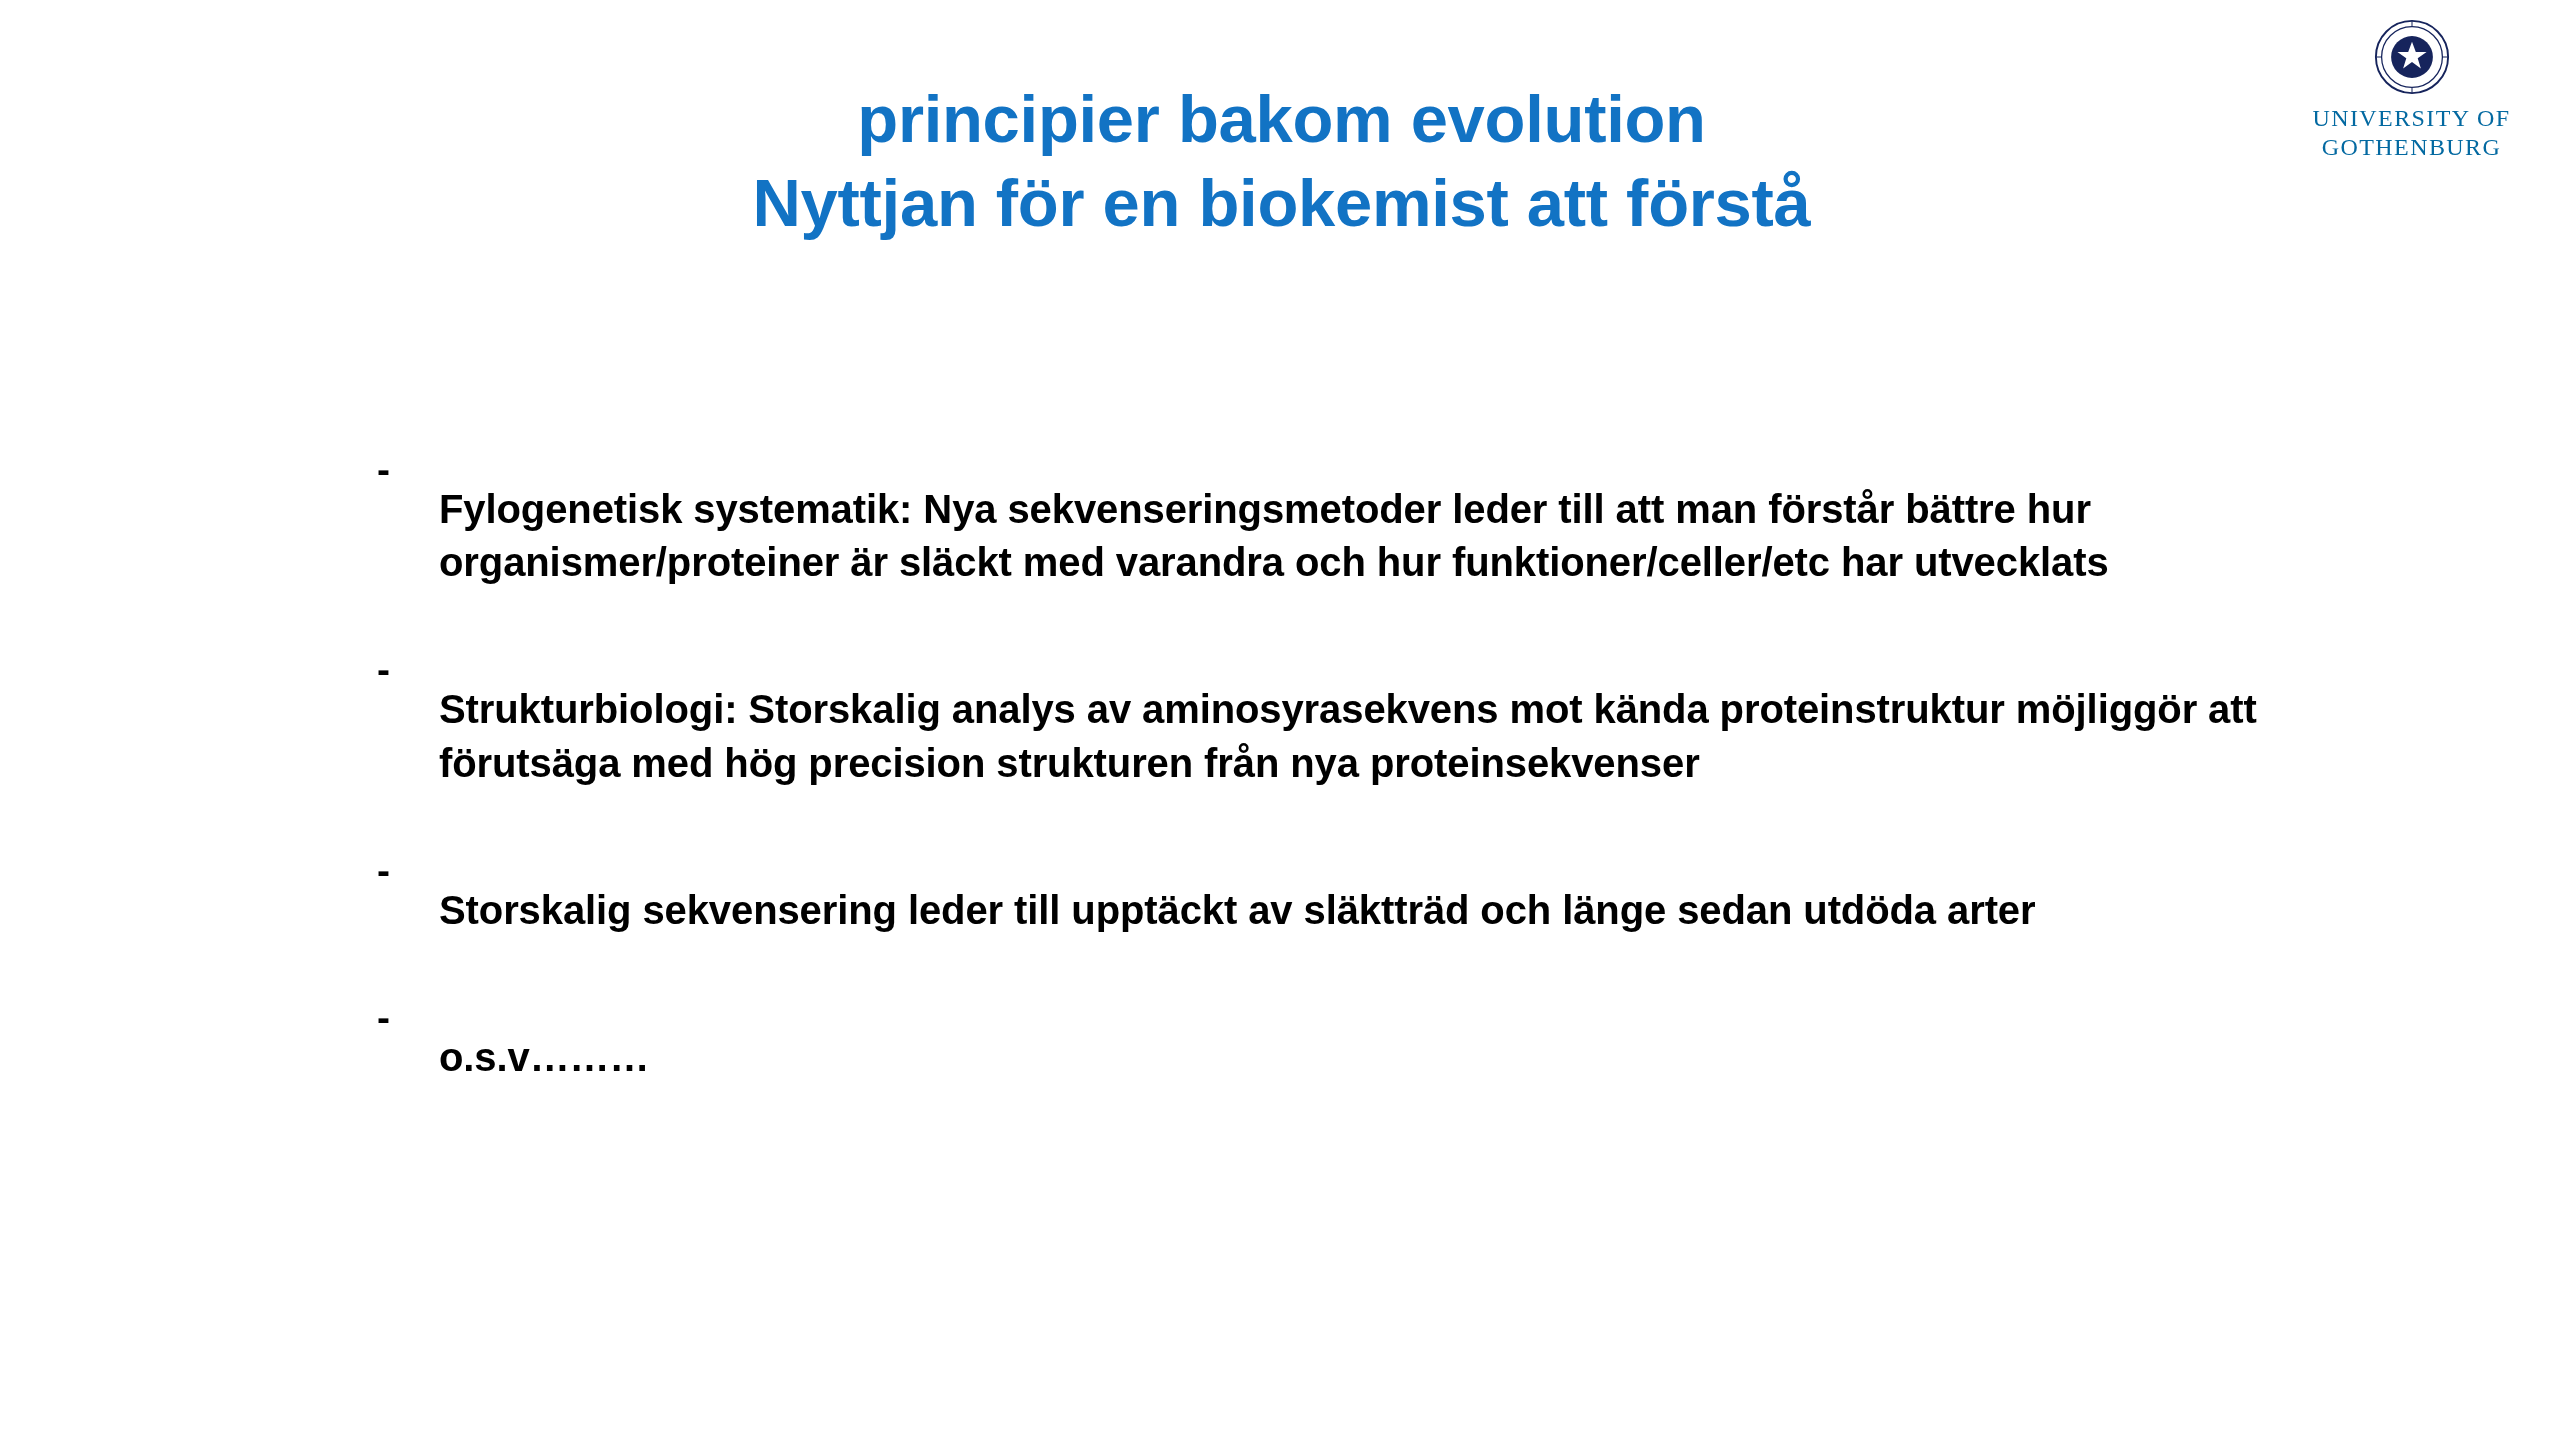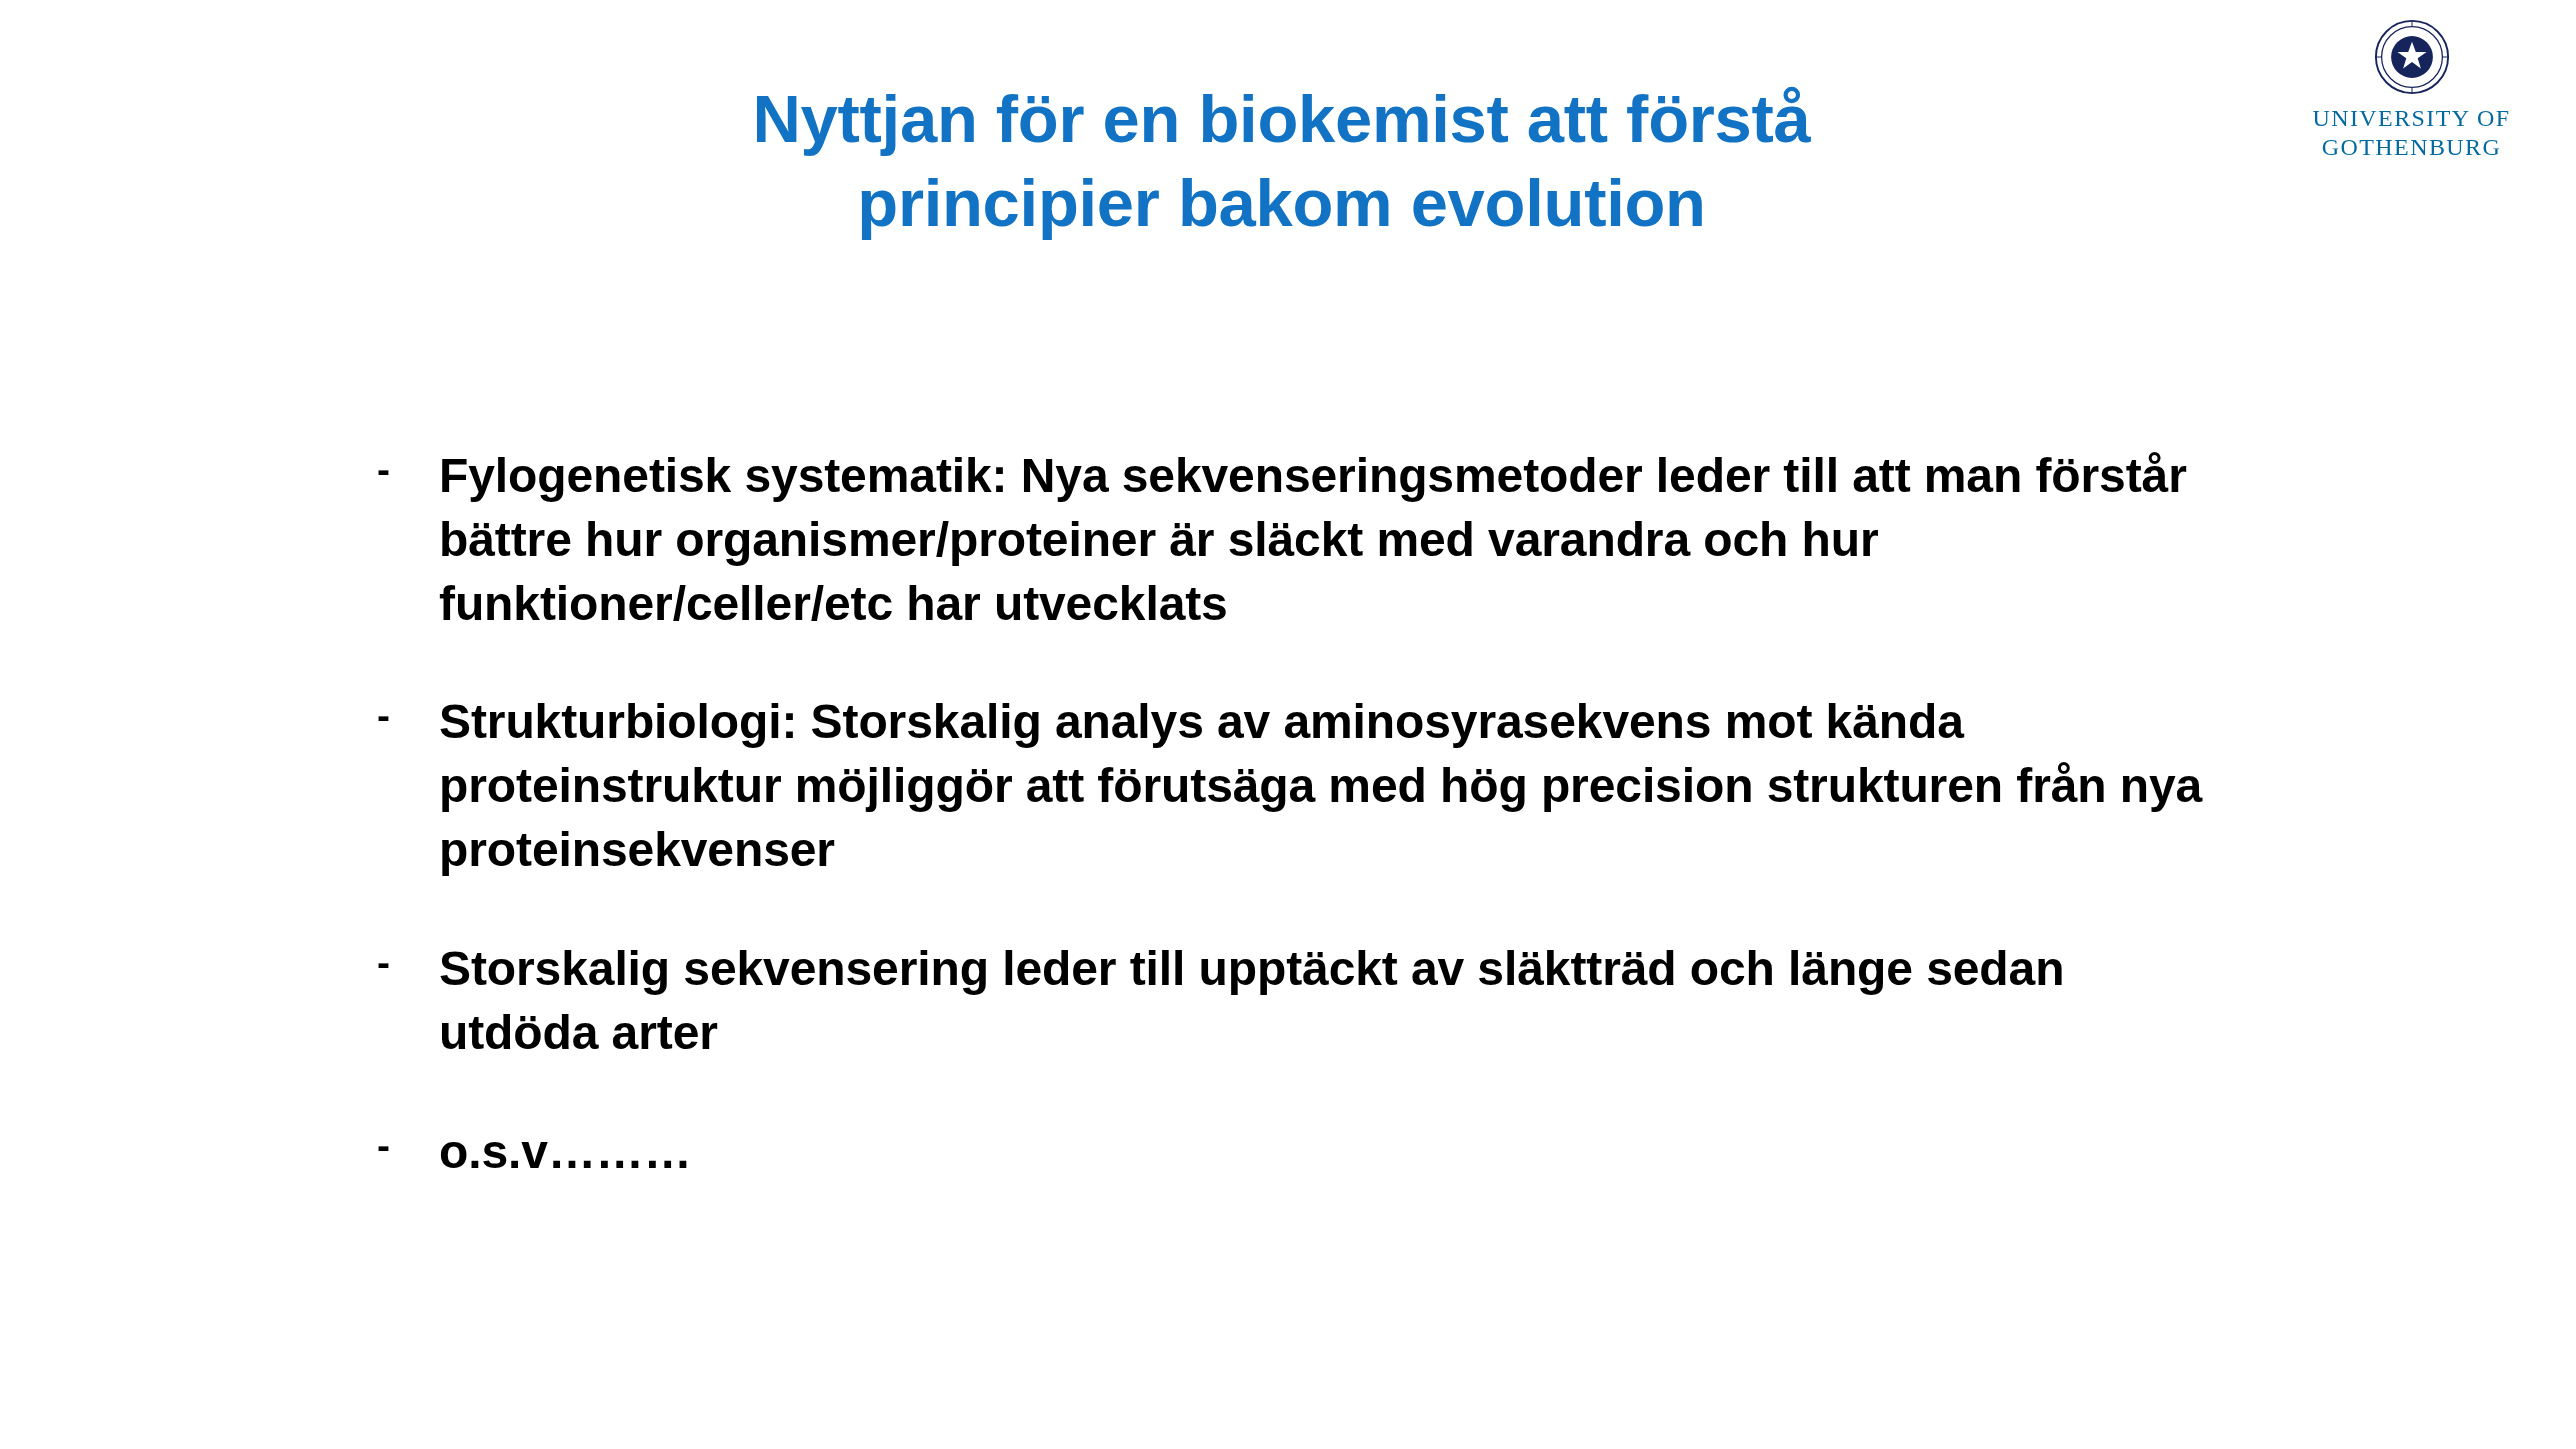--- a/index.html
+++ b/index.html
@@ -78,25 +78,26 @@
   .bullet .dash {
     flex: 0 0 auto;
     width: 62px;
     font-size: 39px;
     font-weight: bold;
     line-height: 1.33;
     color: #000000;
   }
   .bullet .text {
     flex: 1 1 auto;
-    font-size: 48px;
+    font-size: 40px;
     font-weight: bold;
     line-height: 1.33;
     color: #000000;
     letter-spacing: -0.1px;
+    margin-top: 39px;
   }
   .bullet.narrow .text { max-width: 1758px; }
 </style>
 </head>
 <body>
 
 <div class="slide">
 
   <div class="logo-block">
     <svg class="logo-seal" viewBox="0 0 120 120">
@@ -109,22 +110,22 @@
         <line x1="60" y1="108" x2="60" y2="117"></line>
         <line x1="3" y1="60" x2="12" y2="60"></line>
         <line x1="108" y1="60" x2="117" y2="60"></line>
       </g>
     </svg>
     <div class="logo-text">UNIVERSITY OF
 GOTHENBURG</div>
   </div>
 
   <div class="title">
+    <div>principier bakom evolution</div>
     <div>Nyttjan för en biokemist att förstå</div>
-    <div>principier bakom evolution</div>
   </div>
 
   <div class="body-list">
 
     <div class="bullet">
       <span class="dash">-</span>
       <span class="text">Fylogenetisk systematik: Nya sekvenseringsmetoder leder till att man förstår bättre hur organismer/proteiner är släckt med varandra och hur funktioner/celler/etc har utvecklats</span>
     </div>
 
     <div class="bullet">

